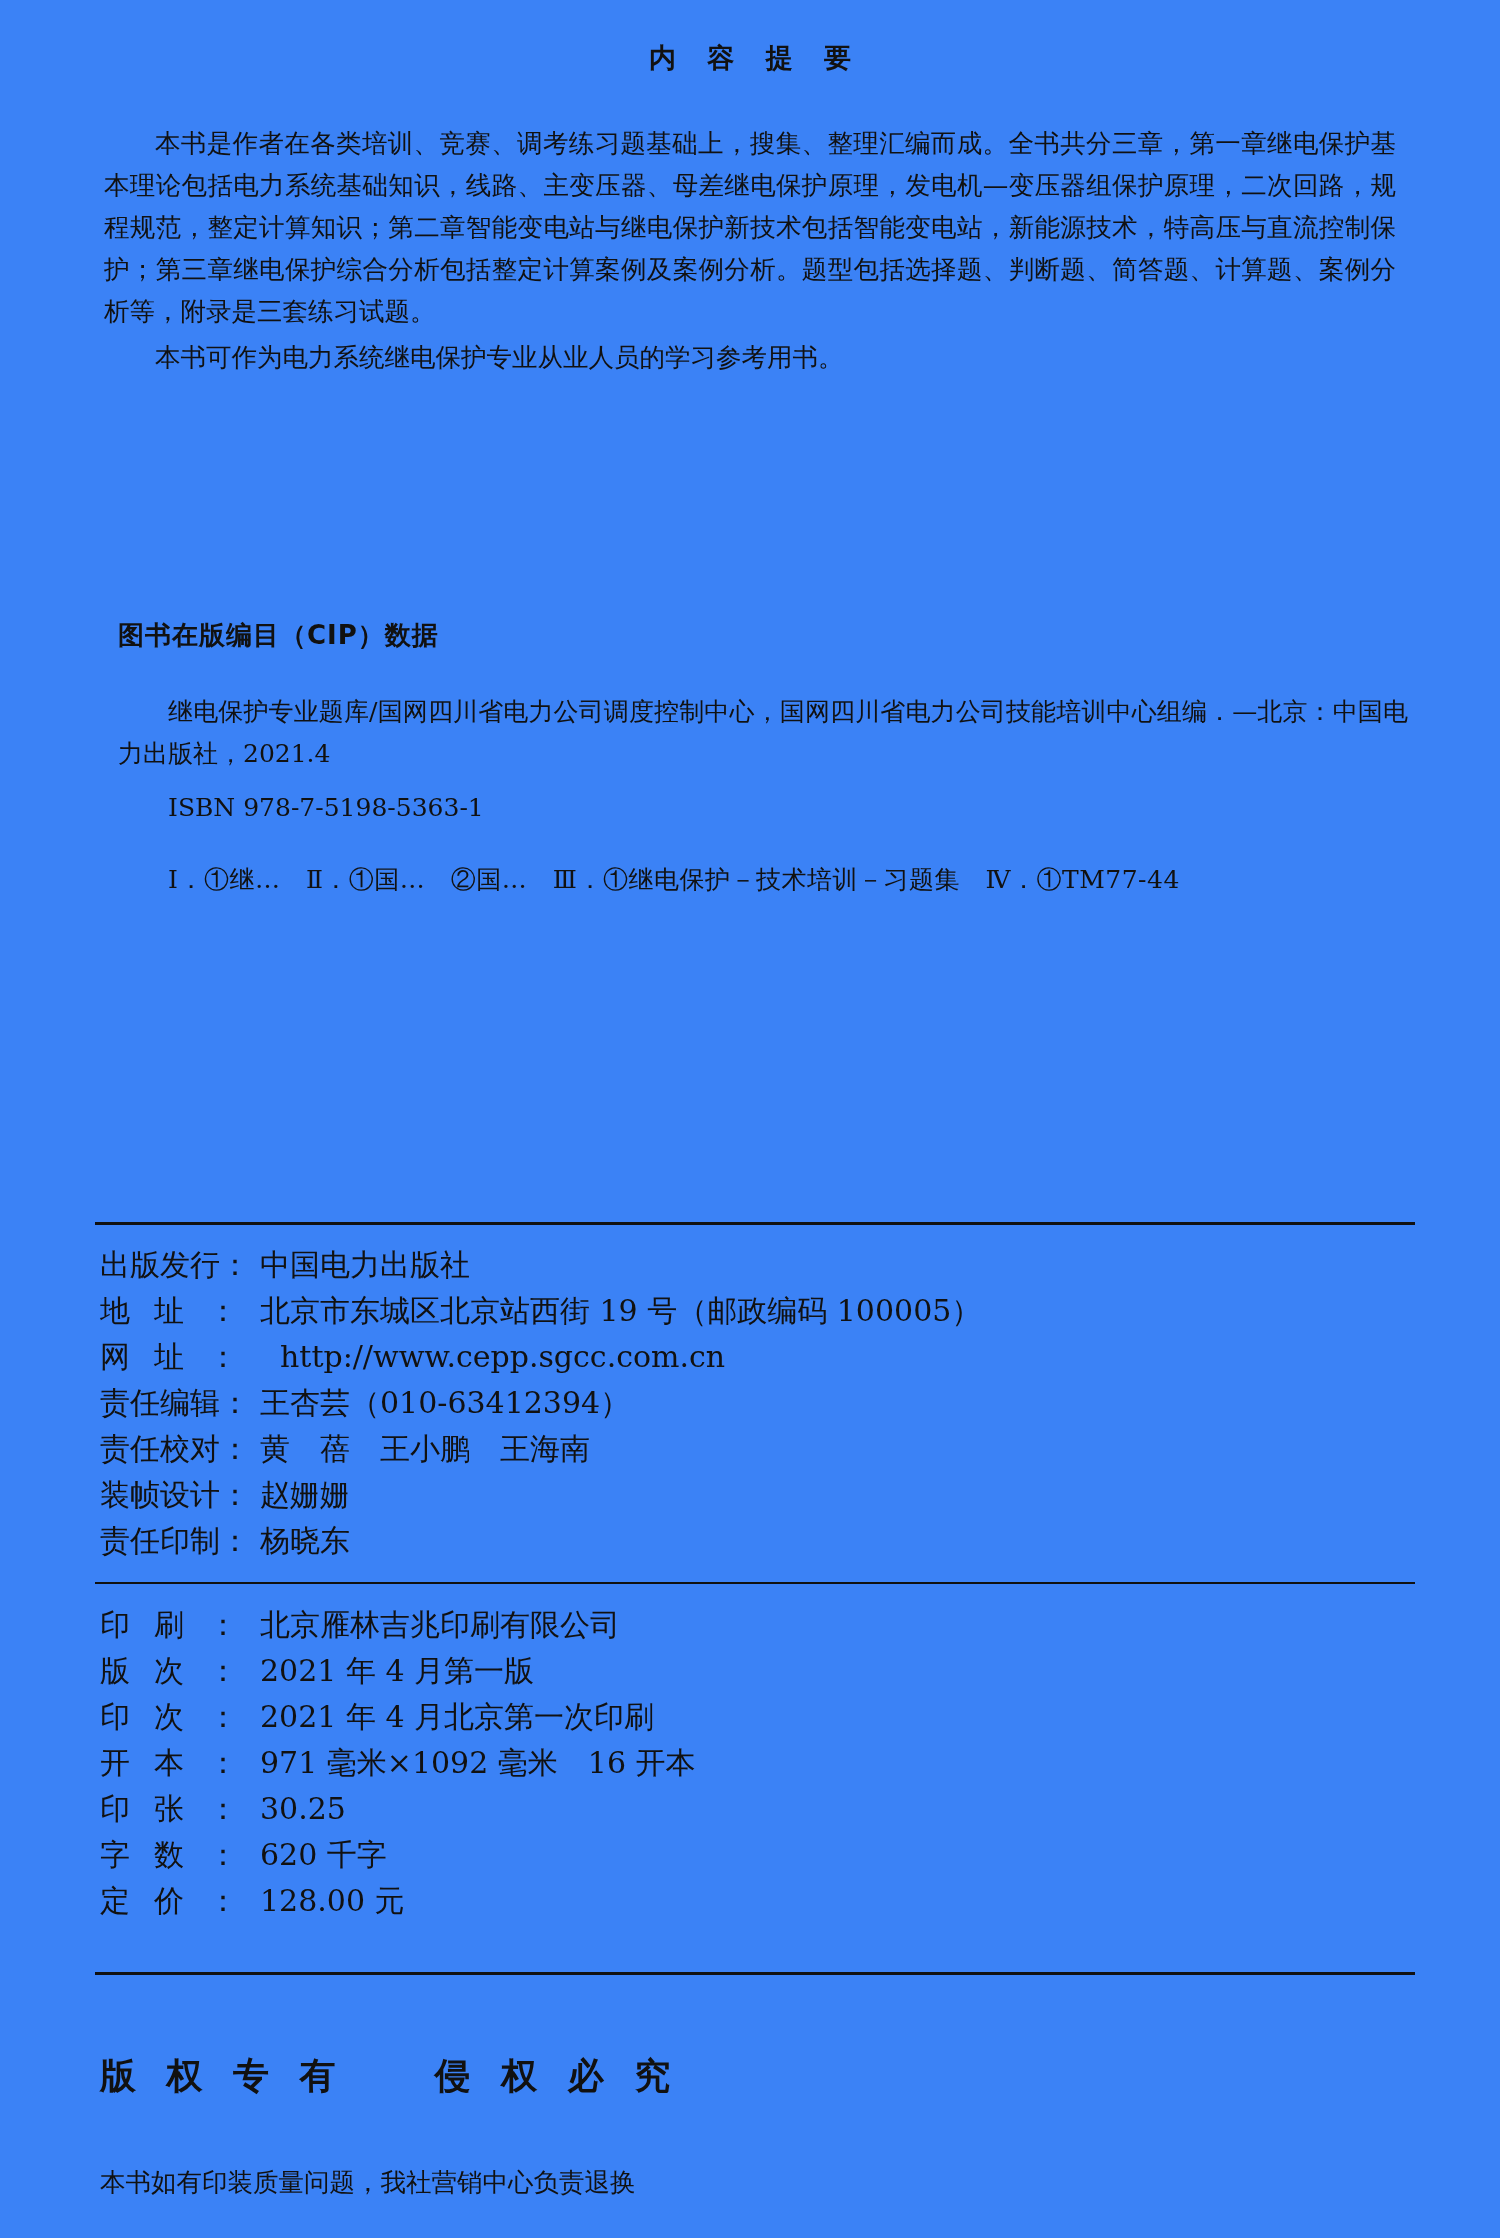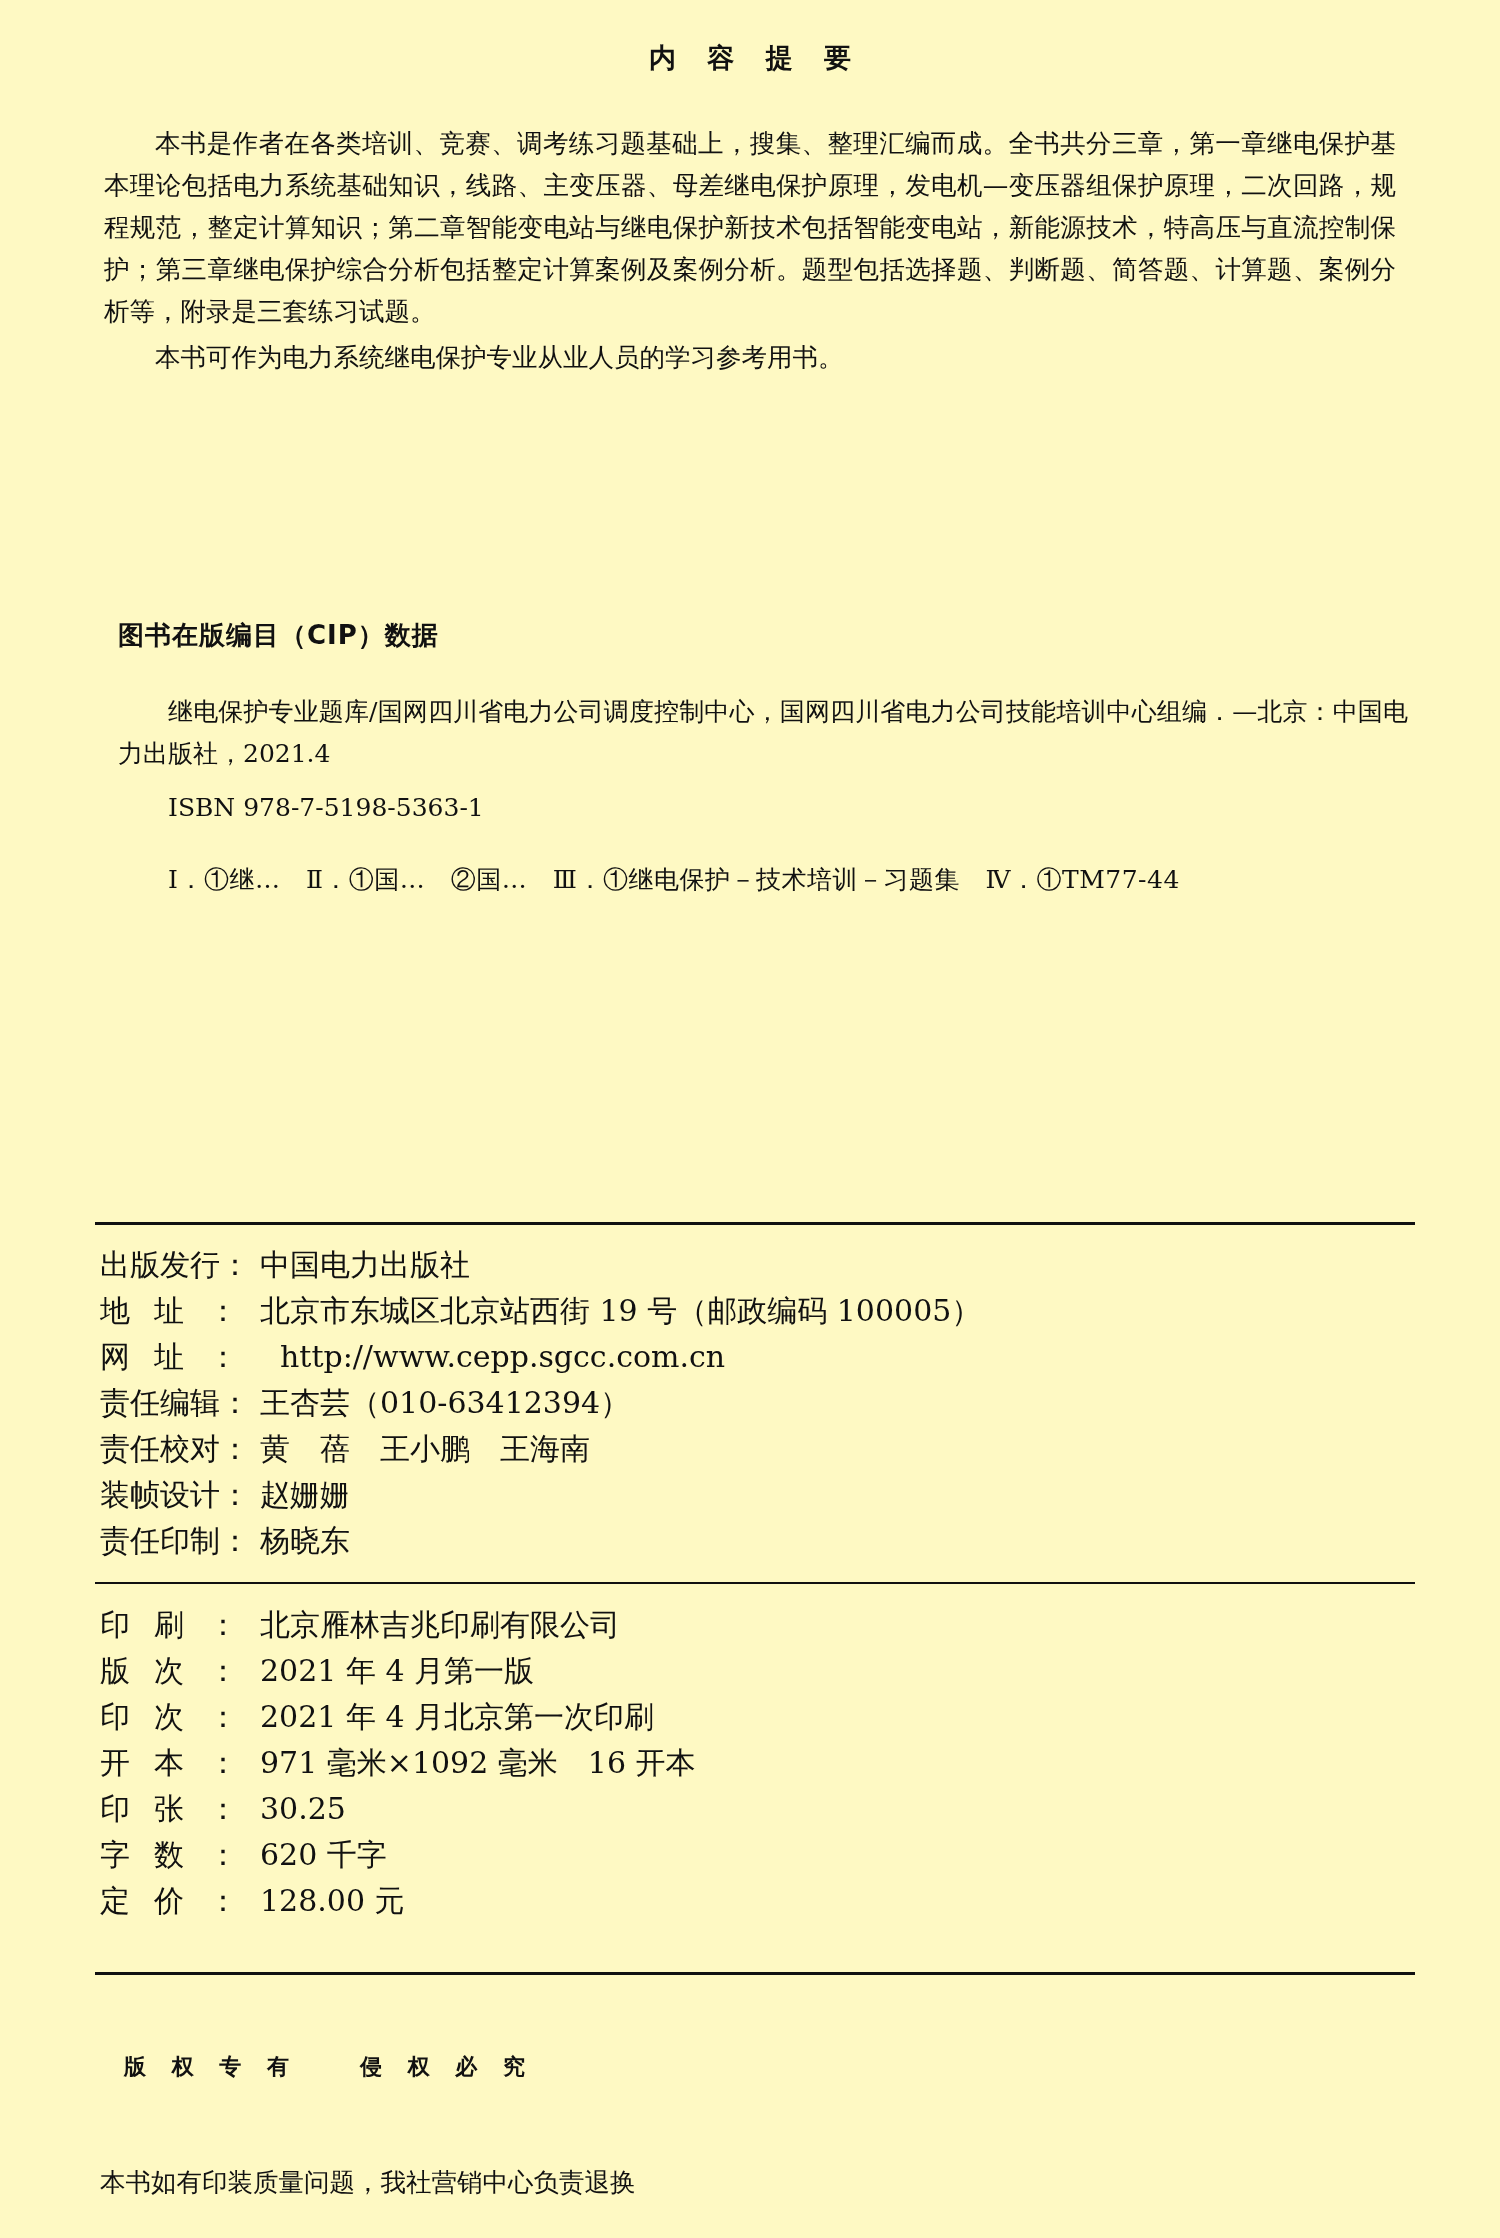--- a/index.html
+++ b/index.html
@@ -14,21 +14,21 @@
     color: #111111;
     position: relative;
     overflow: hidden;
   }
 
   .page {
     position: absolute;
     left: 0; top: 0;
     width: 1500px;
     height: 2238px;
-    background: #fef9c3;
+    background: #3b82f6;
   }
 
   
   .abstract-title {
     position: absolute;
     left: 0;
     top: 40px;
     width: 1500px;
     text-align: center;
     font-size: 27px;
@@ -120,26 +120,25 @@
   .imprint .val.mono-ish {
     font-family: "DejaVu Serif", "Liberation Serif", serif;
     margin-left: 20px;
   }
 
   
   .copyright-title {
     position: absolute;
     left: 100px;
     top: 2052px;
-    font-size: 22px;
+    font-size: 36px;
     font-weight: bold;
     letter-spacing: 9px;
     font-family: "DejaVu Sans", "Liberation Sans", sans-serif;
     white-space: nowrap;
-    margin-left: 24px;
   }
   .copyright-note {
     position: absolute;
     left: 100px;
     top: 2122px;
     font-size: 25.5px;
     white-space: nowrap;
     margin-top: 43px;
   }
 </style>

